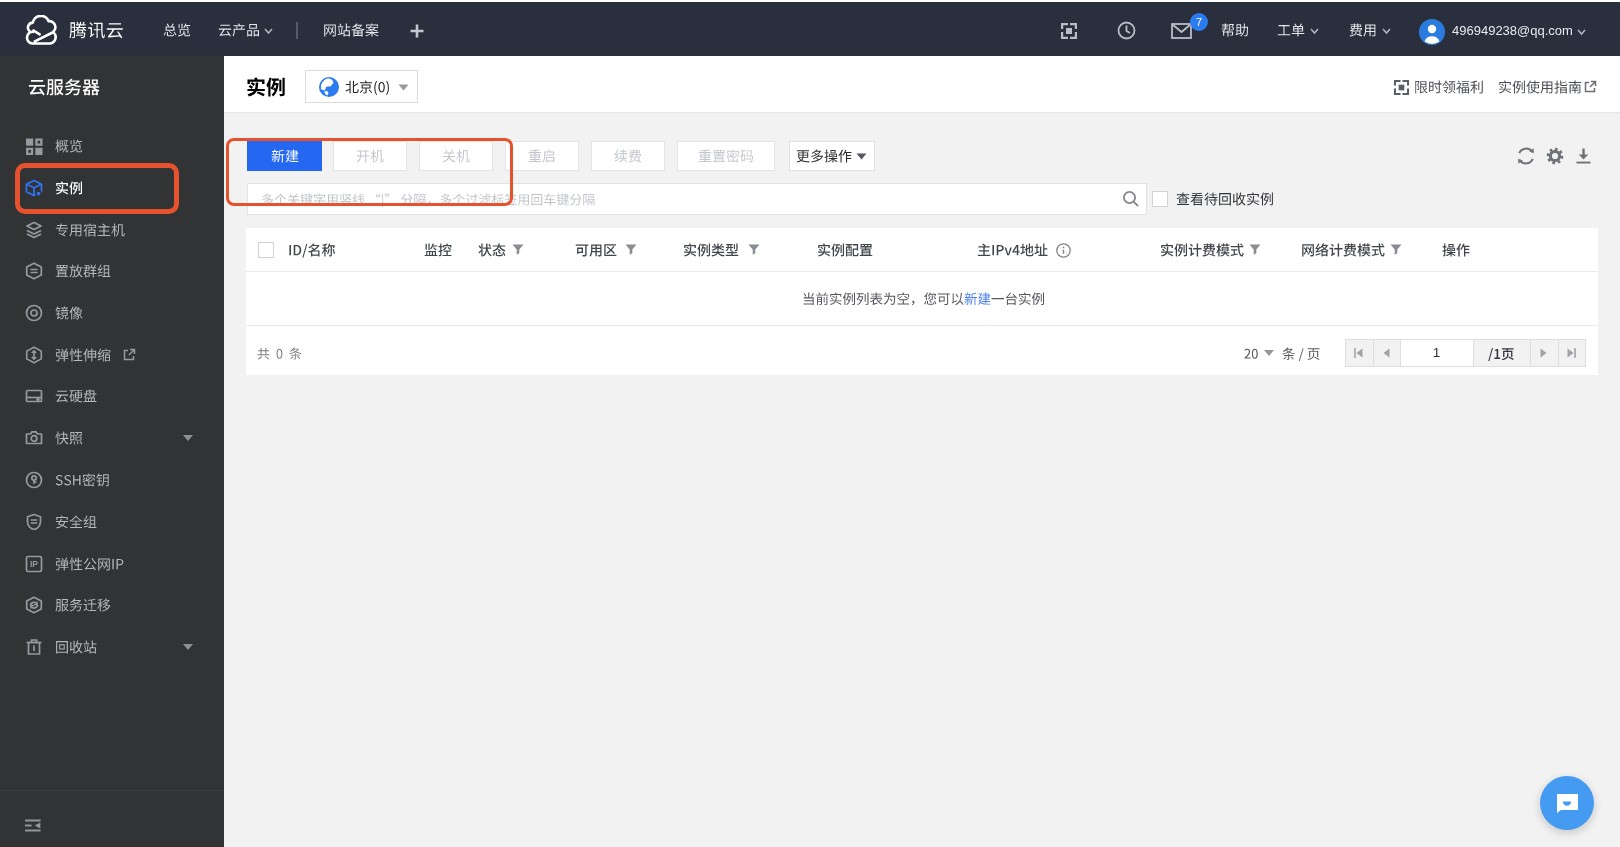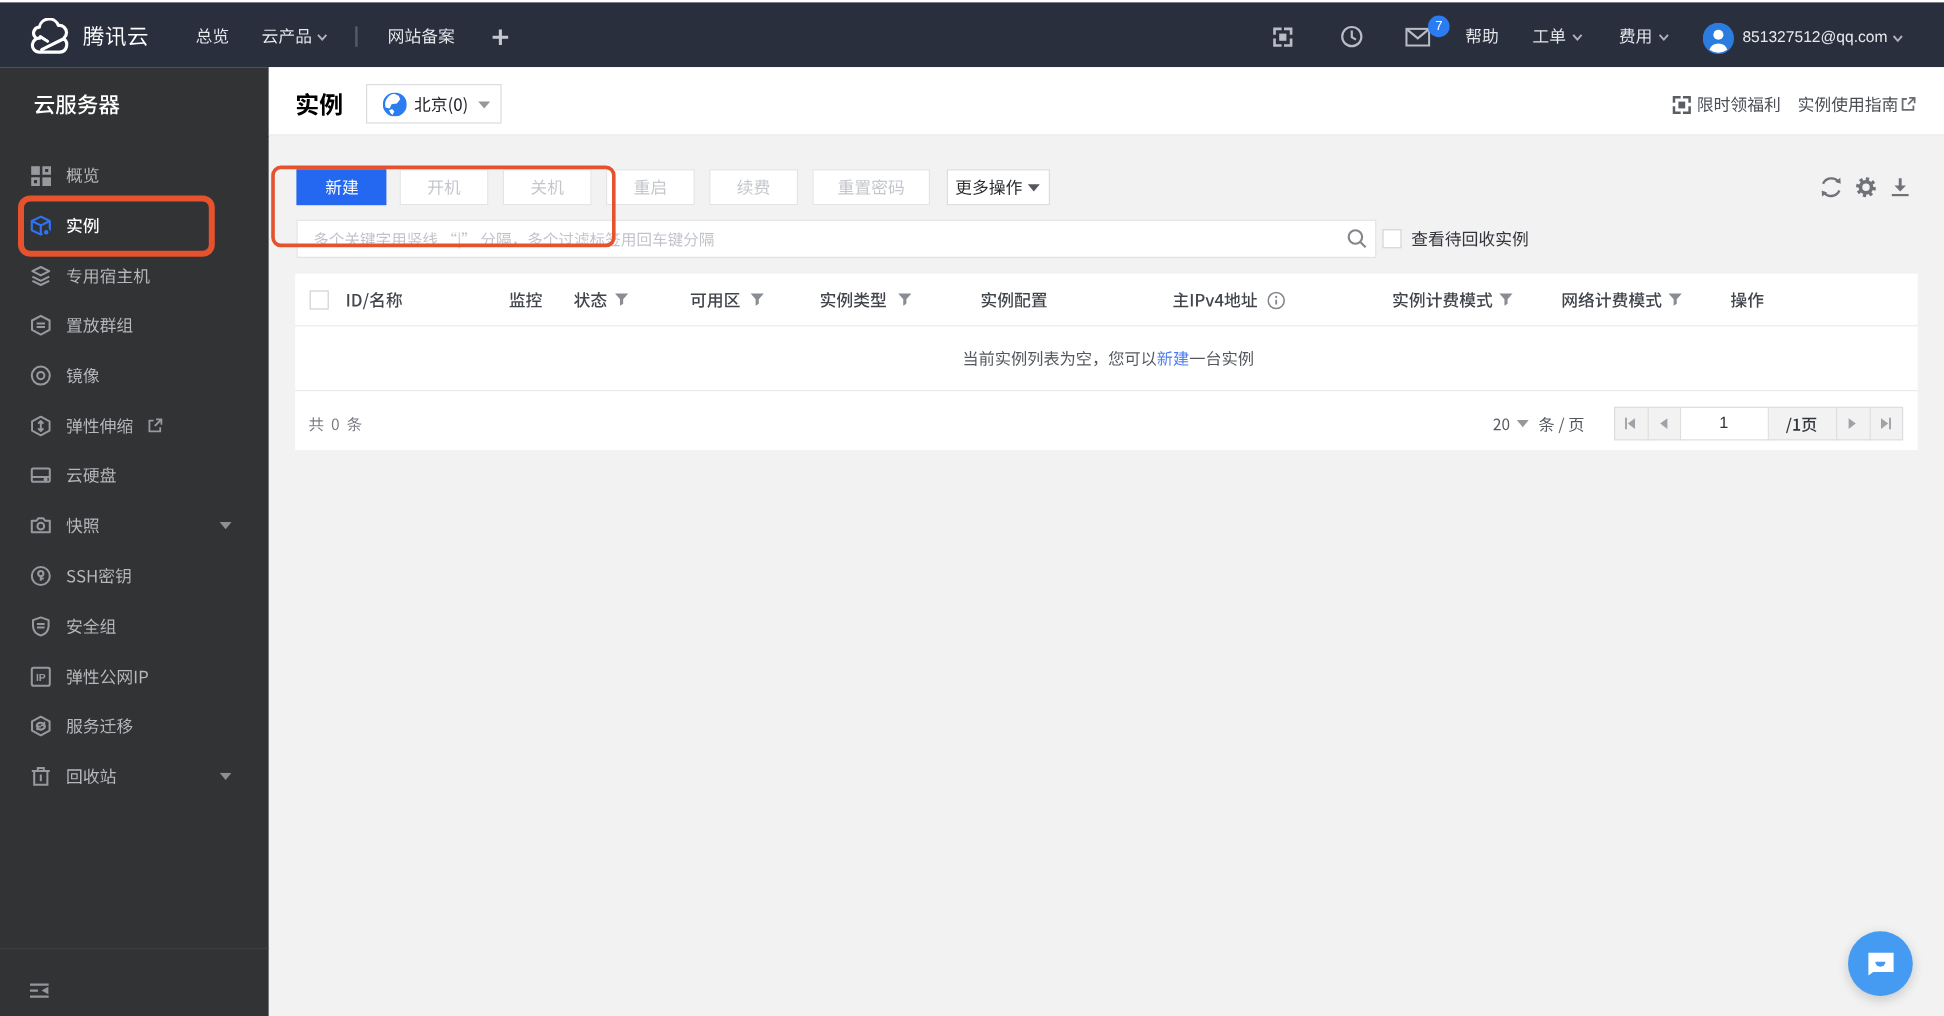--- a/index.html
+++ b/index.html
@@ -73,21 +73,21 @@
       </svg>
     </div>
     <svg class="abs" style="left:1382px;top:28px" width="9" height="7" viewBox="0 0 9 7">
       <path fill="none" stroke="#aeb2bb" stroke-width="1.6" d="M1 1 L4.5 5 L8 1"></path>
     </svg>
     <svg class="abs" style="left:1419px;top:19px" width="26" height="26" viewBox="0 0 26 26">
 <circle cx="13" cy="13" r="13" fill="#2a7cdf"></circle>
 <circle cx="13" cy="10" r="4.2" fill="#fff"></circle>
 <path d="M5.5 22.5 a8 8 0 0 1 15 0 a13 13 0 0 1 -15 0z" fill="#fff"></path>
     </svg>
-    <div class="abs" style="left:1452px;top:23px;color:#e7e9ed;font-size:13px;line-height:16px">851327512@qq.com</div>
+    <div class="abs" style="left:1452px;top:23px;color:#e7e9ed;font-size:13px;line-height:16px">496949238@qq.com</div>
     <svg class="abs" style="left:1577px;top:29px" width="9" height="7" viewBox="0 0 9 7">
       <path fill="none" stroke="#aeb2bb" stroke-width="1.6" d="M1 1 L4.5 5 L8 1"></path>
     </svg>
     <div class="abs" style="left:0;top:56px;width:224px;height:791px;background:#323334"></div>
     <div style="position:absolute;left:28px;top:78px">
       <svg width="72" height="19" viewBox="0 -15.84 72 19" style="display:block">
         <path fill="#fff" d="M3 -13.9V-12.1H15.2V-13.9ZM2.5 0.9C3.3 0.5 4.5 0.5 14 -0.3C14.5 0.4 14.8 1 15.1 1.6L16.7 0.6C15.9 -1.1 14.1 -3.7 12.6 -5.7L11 -4.9C11.6 -4 12.3 -3 13 -1.9L4.8 -1.3C6.1 -3 7.5 -5 8.6 -7.1H17.1V-8.8H0.9V-7.1H6.2C5.1 -4.9 3.8 -2.9 3.3 -2.3C2.7 -1.6 2.3 -1.2 1.8 -1C2.1 -0.5 2.4 0.5 2.5 0.9Z M19.8 -14.5V-8C19.8 -5.4 19.7 -1.8 18.5 0.8C18.9 0.9 19.6 1.3 19.9 1.5C20.7 -0.1 21.1 -2.4 21.2 -4.5H23.7V-0.4C23.7 -0.2 23.6 -0.1 23.3 -0.1C23.1 -0.1 22.4 -0.1 21.6 -0.1C21.9 0.3 22.1 1.1 22.1 1.5C23.3 1.5 24.1 1.5 24.6 1.2C25.1 0.9 25.2 0.4 25.2 -0.4V-14.5ZM21.3 -13H23.7V-10.4H21.3ZM21.3 -8.8H23.7V-6.1H21.3L21.3 -8ZM33.2 -6.8C32.8 -5.5 32.3 -4.3 31.7 -3.3C31 -4.3 30.4 -5.5 30 -6.8ZM26.6 -14.5V1.5H28.2V0.2C28.5 0.5 28.9 1.1 29.2 1.4C30.1 0.9 31 0.2 31.7 -0.7C32.5 0.2 33.5 1 34.5 1.5C34.7 1.1 35.2 0.5 35.6 0.2C34.5 -0.3 33.5 -1 32.7 -2C33.8 -3.6 34.6 -5.6 35 -8L34.1 -8.4L33.8 -8.3H28.2V-12.9H32.9V-11.1C32.9 -10.8 32.8 -10.8 32.5 -10.8C32.2 -10.7 31.2 -10.7 30.2 -10.8C30.4 -10.4 30.7 -9.8 30.7 -9.3C32.1 -9.3 33.1 -9.3 33.7 -9.6C34.3 -9.8 34.5 -10.2 34.5 -11V-14.5ZM28.5 -6.8C29.1 -5 29.8 -3.3 30.8 -2C30 -1 29.1 -0.3 28.2 0.2V-6.8Z M43.8 -6.8C43.7 -6.2 43.6 -5.7 43.5 -5.2H38.2V-3.7H42.9C41.9 -1.6 39.9 -0.5 37 0.1C37.3 0.4 37.8 1.1 37.9 1.5C41.4 0.6 43.6 -0.9 44.7 -3.7H50C49.7 -1.6 49.3 -0.6 48.9 -0.3C48.7 -0.1 48.5 -0.1 48.1 -0.1C47.6 -0.1 46.4 -0.1 45.2 -0.2C45.5 0.2 45.7 0.8 45.8 1.3C46.9 1.3 48 1.3 48.6 1.3C49.3 1.3 49.8 1.2 50.3 0.7C50.9 0.2 51.3 -1.2 51.7 -4.4C51.8 -4.7 51.8 -5.2 51.8 -5.2H45.3C45.4 -5.7 45.5 -6.2 45.6 -6.7ZM49.1 -12C48.1 -11 46.7 -10.3 45.1 -9.6C43.8 -10.2 42.7 -10.9 41.9 -11.8L42.1 -12ZM42.7 -15.2C41.8 -13.7 40 -11.9 37.5 -10.7C37.8 -10.4 38.3 -9.8 38.5 -9.4C39.4 -9.8 40.1 -10.3 40.8 -10.9C41.5 -10.1 42.3 -9.5 43.2 -9C41.1 -8.4 39 -8 36.8 -7.8C37.1 -7.5 37.4 -6.8 37.5 -6.4C40.1 -6.7 42.7 -7.2 45.1 -8.1C47.2 -7.3 49.7 -6.8 52.4 -6.6C52.6 -7 53 -7.7 53.4 -8.1C51.1 -8.2 49 -8.5 47.2 -8.9C49.1 -9.9 50.7 -11.2 51.8 -12.8L50.8 -13.5L50.5 -13.4H43.5C43.8 -13.9 44.2 -14.4 44.5 -14.9Z M57.8 -13H60.4V-10.8H57.8ZM65.4 -13H68.2V-10.8H65.4ZM65 -8.7C65.7 -8.4 66.5 -8 67.1 -7.6H62.4C62.7 -8.2 63.1 -8.7 63.3 -9.3L62 -9.5V-14.4H56.2V-9.4H61.5C61.3 -8.8 60.9 -8.2 60.4 -7.6H54.9V-6.1H58.9C57.8 -5.2 56.3 -4.3 54.5 -3.6C54.8 -3.3 55.2 -2.7 55.4 -2.3L56.2 -2.7V1.5H57.8V1H60.4V1.4H62V-4.1H58.8C59.7 -4.7 60.5 -5.4 61.2 -6.1H64.4C65.1 -5.4 65.9 -4.7 66.8 -4.1H63.9V1.5H65.4V1H68.2V1.4H69.8V-2.6L70.5 -2.3C70.8 -2.8 71.2 -3.4 71.6 -3.7C69.8 -4.2 67.9 -5.1 66.5 -6.1H71.1V-7.6H68L68.5 -8.2C68 -8.6 67.1 -9.1 66.3 -9.4H69.8V-14.4H63.8V-9.4H65.7ZM57.8 -0.4V-2.6H60.4V-0.4ZM65.4 -0.4V-2.6H68.2V-0.4Z"></path>
       </svg>
     </div>
     <div class="abs" style="left:0;top:790px;width:224px;height:1px;background:#3c3e42"></div>

